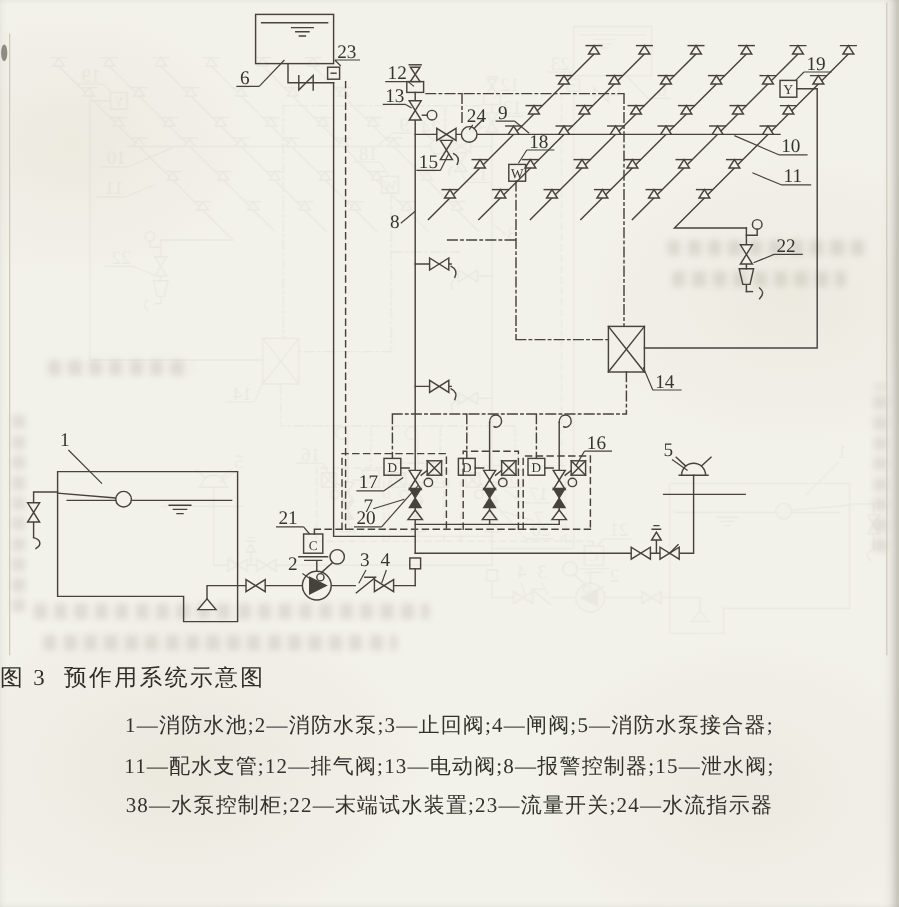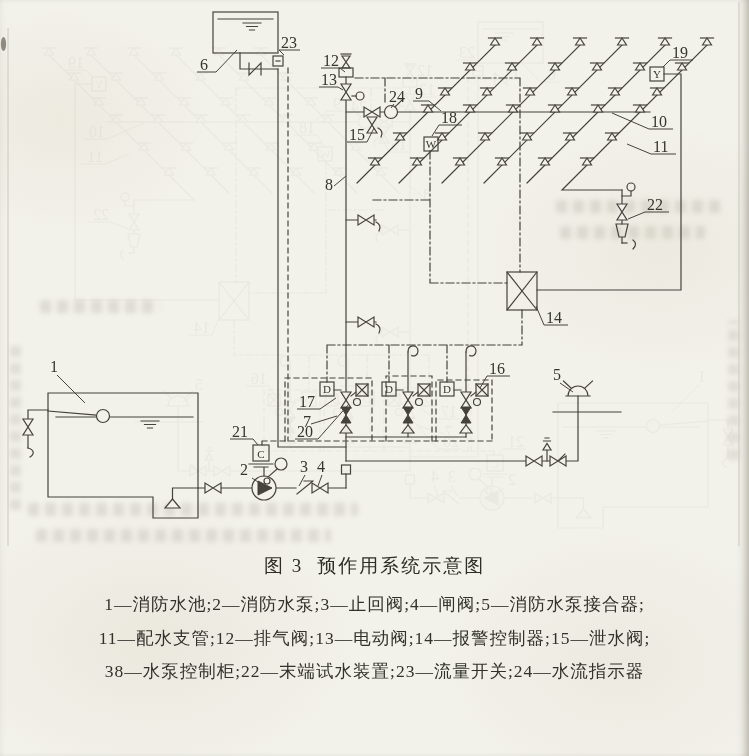--- a/index.html
+++ b/index.html
@@ -23,21 +23,21 @@
   .ld{stroke:#45433c;stroke-width:1;fill:none;}
   .dd{stroke-dasharray:8 3 2 3;}
   .da{stroke-dasharray:5 4;}
   .tri{fill:#f2f1ea;stroke:#45433c;stroke-width:1.2;}
   .pf{fill:#45433c;stroke:#45433c;stroke-width:1;}
   .lbl{font:16px "Liberation Serif","DejaVu Serif",serif;fill:#35342e;}
   .sm{font:11px "Liberation Serif","DejaVu Serif",serif;fill:#35342e;}
   .faint{stroke:#ccc8ba;stroke-width:1;}
   .caption{
     position:absolute;top:553px;left:0;width:749px;height:26px;line-height:26px;
-    text-align:center;font-size:19px;color:#2e2d28;letter-spacing:2px;
+    font-size:19px;color:#2e2d28;letter-spacing:2px;
   }
   .caption .gap{display:inline-block;width:14px;}
   .legend{position:absolute;top:588px;left:0;width:749px;}
   .legend .ln{
     height:33.5px;line-height:33.5px;text-align:center;
     font-size:17.5px;color:#32312c;letter-spacing:1px;white-space:nowrap;
   }
   .bleedrow{
     position:absolute;height:13px;filter:blur(2.5px);opacity:.33;border-radius:3px;
     background:repeating-linear-gradient(90deg, rgba(108,103,86,.45) 0 11px, transparent 11px 17px);
@@ -311,17 +311,17 @@
 
     <use href="#diag" transform="translate(756,10) scale(-1,1)" opacity="0.045"></use>
   </svg>
 
   <div class="caption">
     <span>图 3</span><span class="gap"></span><span>预作用系统示意图</span>
   </div>
 
   <div class="legend">
     <div class="ln">1—消防水池;2—消防水泵;3—止回阀;4—闸阀;5—消防水泵接合器;</div>
-    <div class="ln">11—配水支管;12—排气阀;13—电动阀;14—报警控制器;15—泄水阀;</div>
+    <div class="ln">11—配水支管;12—排气阀;13—电动阀;8—报警控制器;15—泄水阀;</div>
     <div class="ln">38—水泵控制柜;22—末端试水装置;23—流量开关;24—水流指示器</div>
   </div>
 
 </div>
 
 </body></html>

